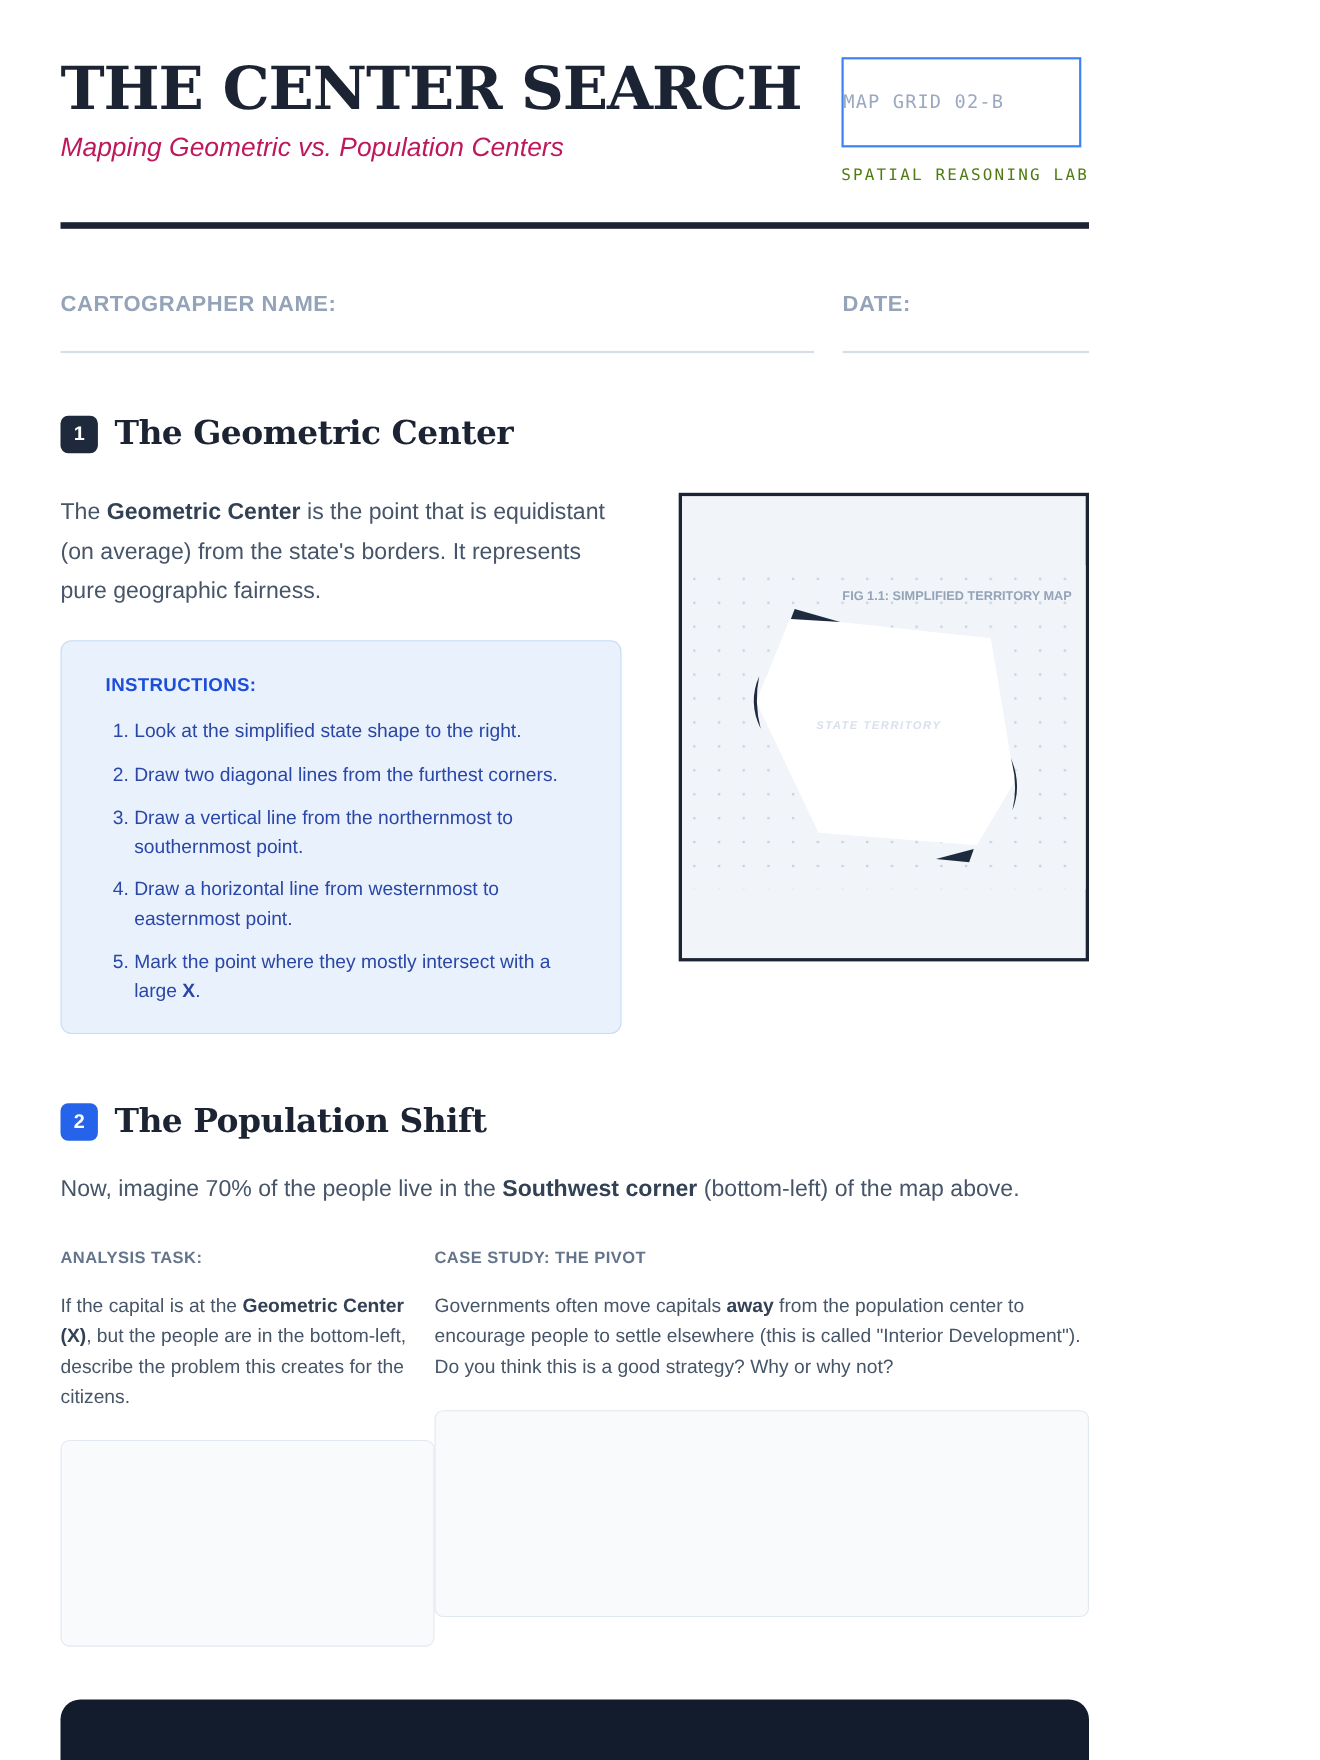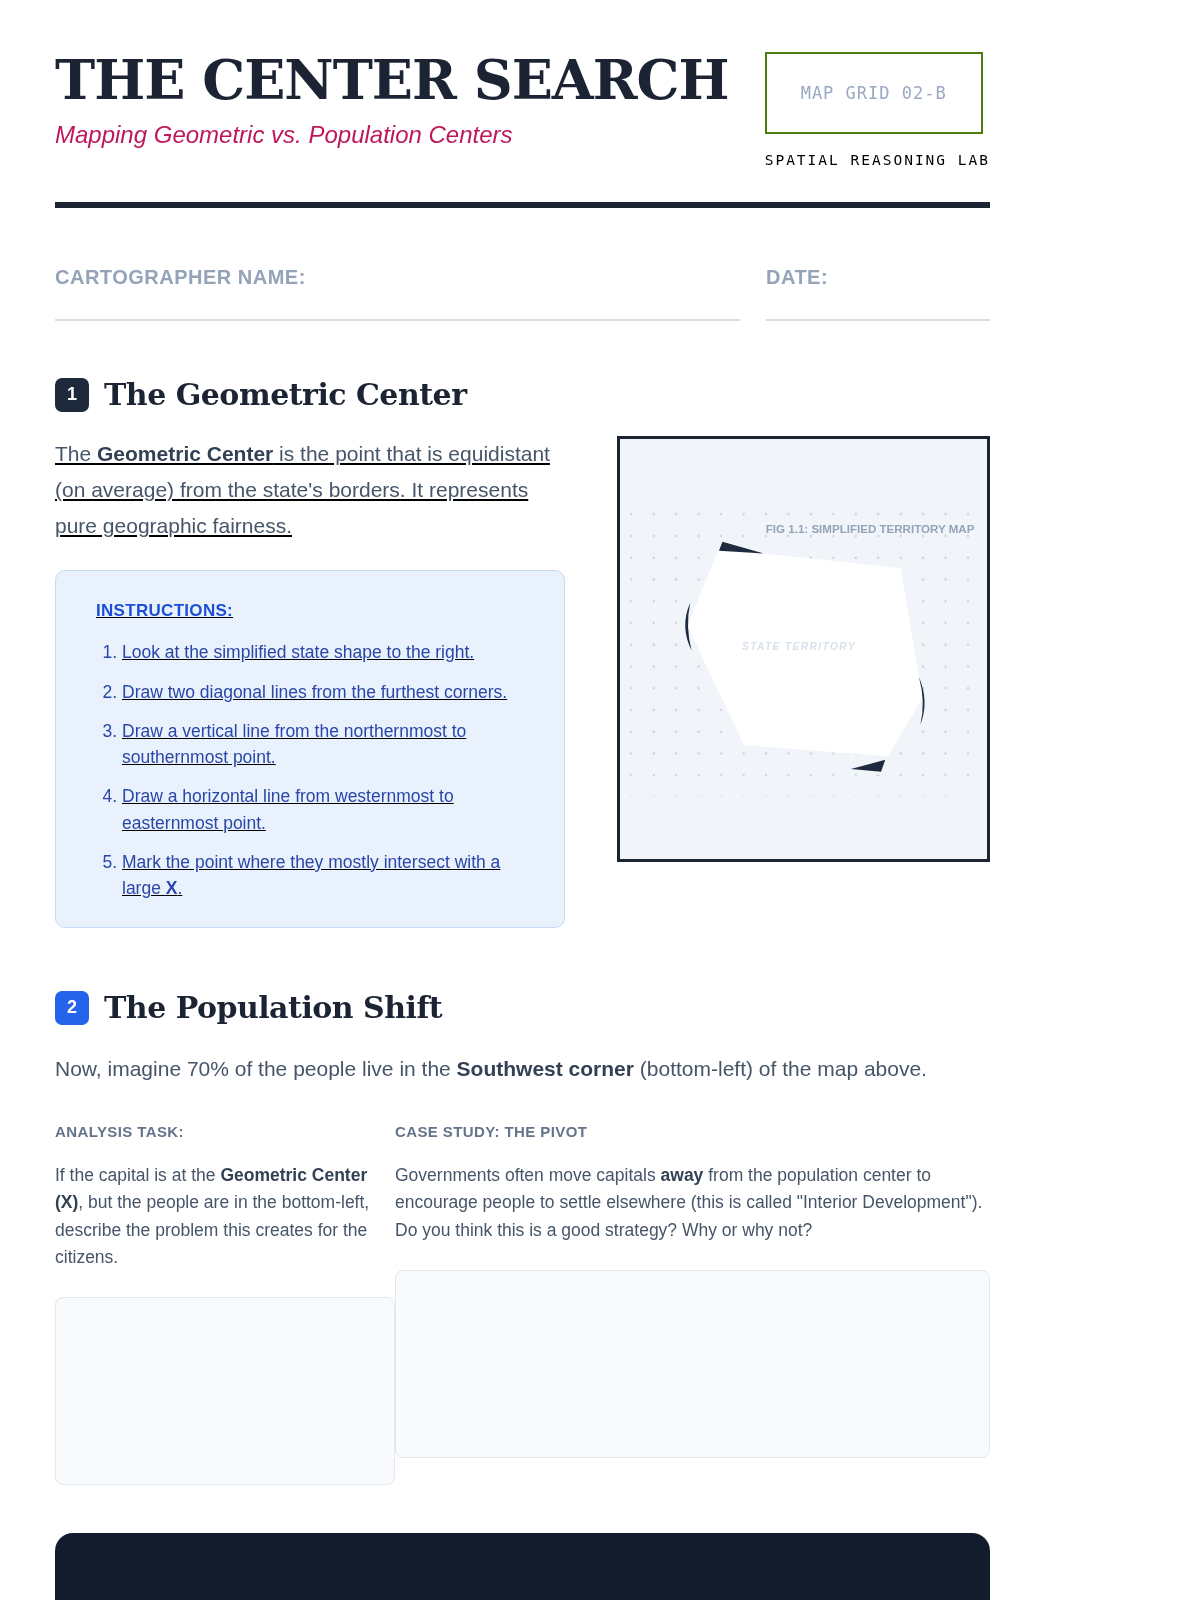--- a/index.html
+++ b/index.html
@@ -10,43 +10,43 @@
   }
   *{margin:0;padding:0;box-sizing:border-box;}
   body{background:#ffffff;font-family:"Liberation Sans",sans-serif;}
   .page{width:1044px;height:1600px;overflow:hidden;background:#fff;
         padding:52px 54px 0 55px;}
   
   .header{display:flex;justify-content:space-between;align-items:flex-start;}
   .h-title{font-family:"DejaVu Serif",serif;font-weight:bold;font-size:54px;
            line-height:1.05;color:var(--navy);letter-spacing:-1px;}
   .h-sub{margin-top:12px;font-style:italic;font-size:24px;color:#be185d;}
-  .grid-box{border:2px solid #4d7c0f;width:218px;height:82px;display:flex;
-            align-items:center;justify-content:center;
+  .grid-box{border:2px solid #3b82f6;width:218px;height:82px;display:flex;
+            align-items:center;
             font-family:"DejaVu Sans Mono",monospace;font-size:17px;
             color:#9aa8c0;letter-spacing:1px;}
   .lab{margin-top:18px;text-align:right;font-family:"DejaVu Sans Mono",monospace;
-       font-size:14.5px;letter-spacing:2px;color:#000000;}
+       font-size:14.5px;letter-spacing:2px;color:#4d7c0f;}
   .divider{margin-top:34px;height:6px;background:var(--navy);}
   
   .fields{margin-top:58px;display:grid;grid-template-columns:685px 1fr;gap:26px;}
   .f-label{font-size:20px;font-weight:bold;letter-spacing:.5px;color:var(--muted);}
   .f-line{height:32px;border-bottom:2px solid #d7dee8;}
   
   .sec-head{display:flex;align-items:center;gap:15px;}
   .badge{width:34px;height:34px;border-radius:7px;color:#fff;font-weight:bold;
          font-size:18px;display:flex;align-items:center;justify-content:center;}
   .badge-1{background:#1e2a3c;}
   .badge-2{background:var(--accent);}
   .sec-title{font-family:"DejaVu Serif",serif;font-weight:bold;font-size:30px;
              color:var(--navy);letter-spacing:-.5px;}
   .sec1-head{margin-top:56px;}
   .sec2-head{margin-top:62px;}
   
-  .s1-grid{margin-top:24px;display:grid;grid-template-columns:510px 1fr;gap:52px;text-decoration:underline;}
+  .s1-grid{margin-top:36px;display:grid;grid-template-columns:510px 1fr;gap:52px;}
   .para{font-size:21px;line-height:1.72;color:var(--body);}
   .para strong{color:#334155;}
   .instr{margin-top:26px;background:var(--instr-bg);border:1px solid var(--instr-border);
          border-radius:10px;padding:30px 28px 26px 40px;}
   .instr-h{font-size:17px;font-weight:bold;color:var(--instr-head);letter-spacing:.3px;}
   .instr ol{margin:18px 0 0 0;padding-left:26px;color:var(--instr-text);
             font-size:17.5px;line-height:1.5;}
   .instr li{margin-bottom:13px;}
   .instr li:last-child{margin-bottom:0;}
   

